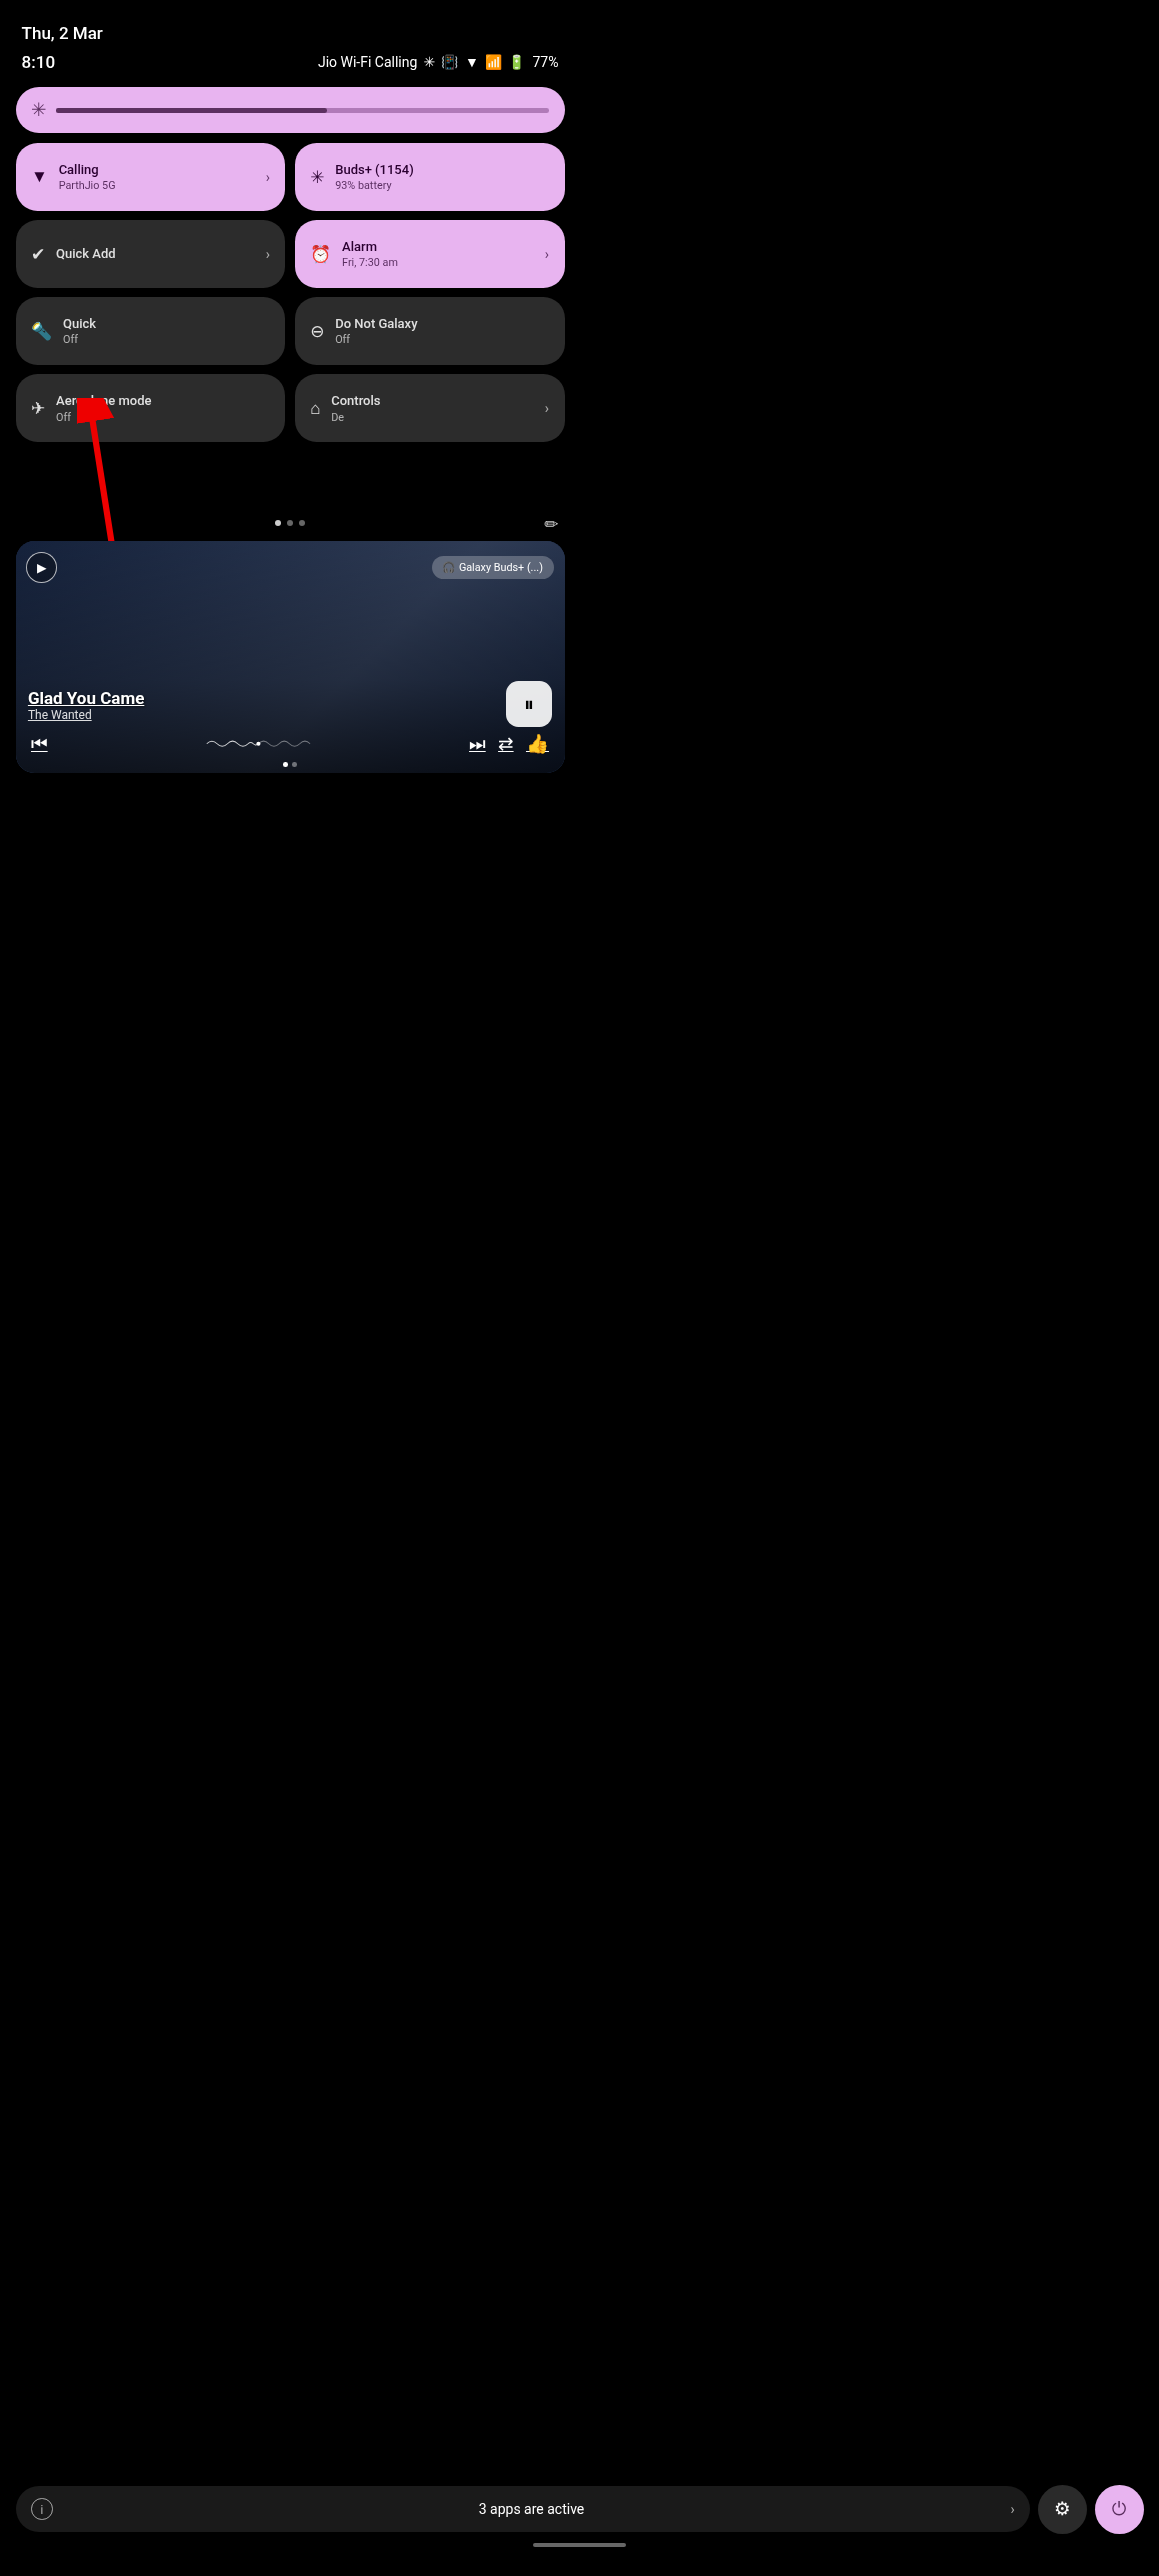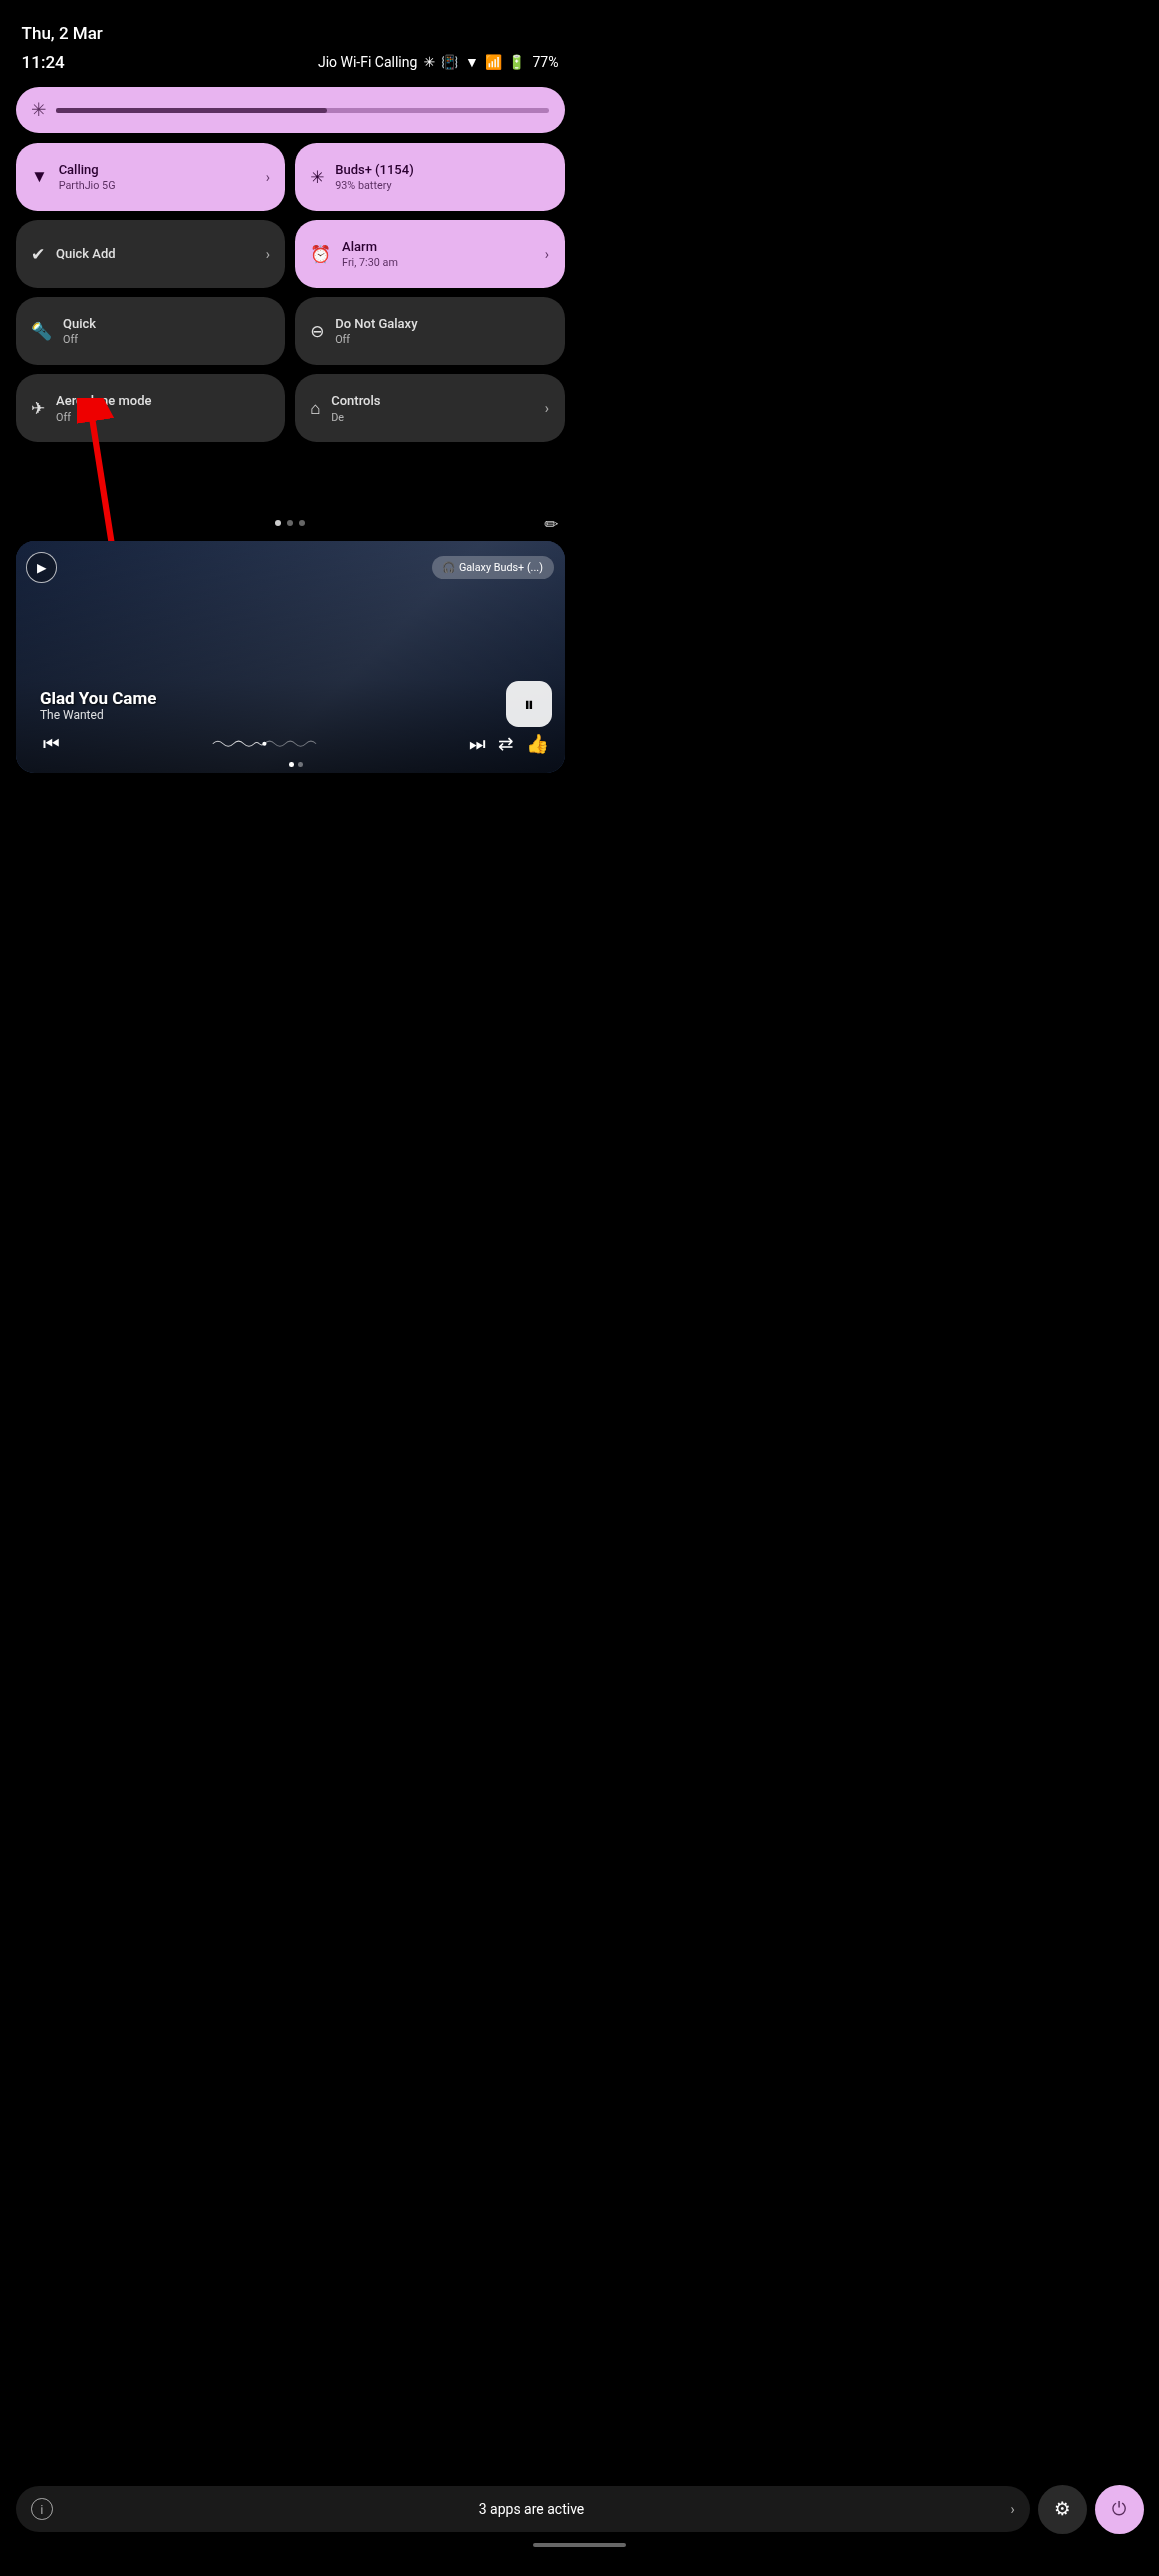--- a/index.html
+++ b/index.html
@@ -187,23 +187,24 @@
       border-radius: 15.5px;
       padding: 4.6px 10.8px;
       font-size: 10.8px;
       display: flex;
       align-items: center;
       gap: 4.6px;
     }
     .media-bottom {
       position: absolute;
       bottom: 0;
-      left: 12px;
+      left: 0;
       right: 0;
       padding: 9.3px 12.4px 6.2px 12.4px;
+      text-decoration: underline;
     }
     .media-song-info {
       margin-bottom: 7.7px;
     }
     .media-title {
       font-size: 17px;
       font-weight: 700;
       text-shadow: 0.8px 0.8px 2.3px rgba(0,0,0,0.8);
     }
     .media-artist {
@@ -329,21 +330,21 @@
     }
   </style>
 </head>
 <body>
 
 <div class="status-bar">
   <span class="status-date">Thu, 2 Mar</span>
 </div>
 
 <div class="status-row">
-  <span class="status-time">11:24</span>
+  <span class="status-time">8:10</span>
   <div class="status-icons">
     <span>Jio Wi-Fi Calling</span>
     <span>✳</span>
     <span>📳</span>
     <span>▼</span>
     <span>📶</span>
     <span>🔋</span>
     <span>77%</span>
   </div>
 </div>

